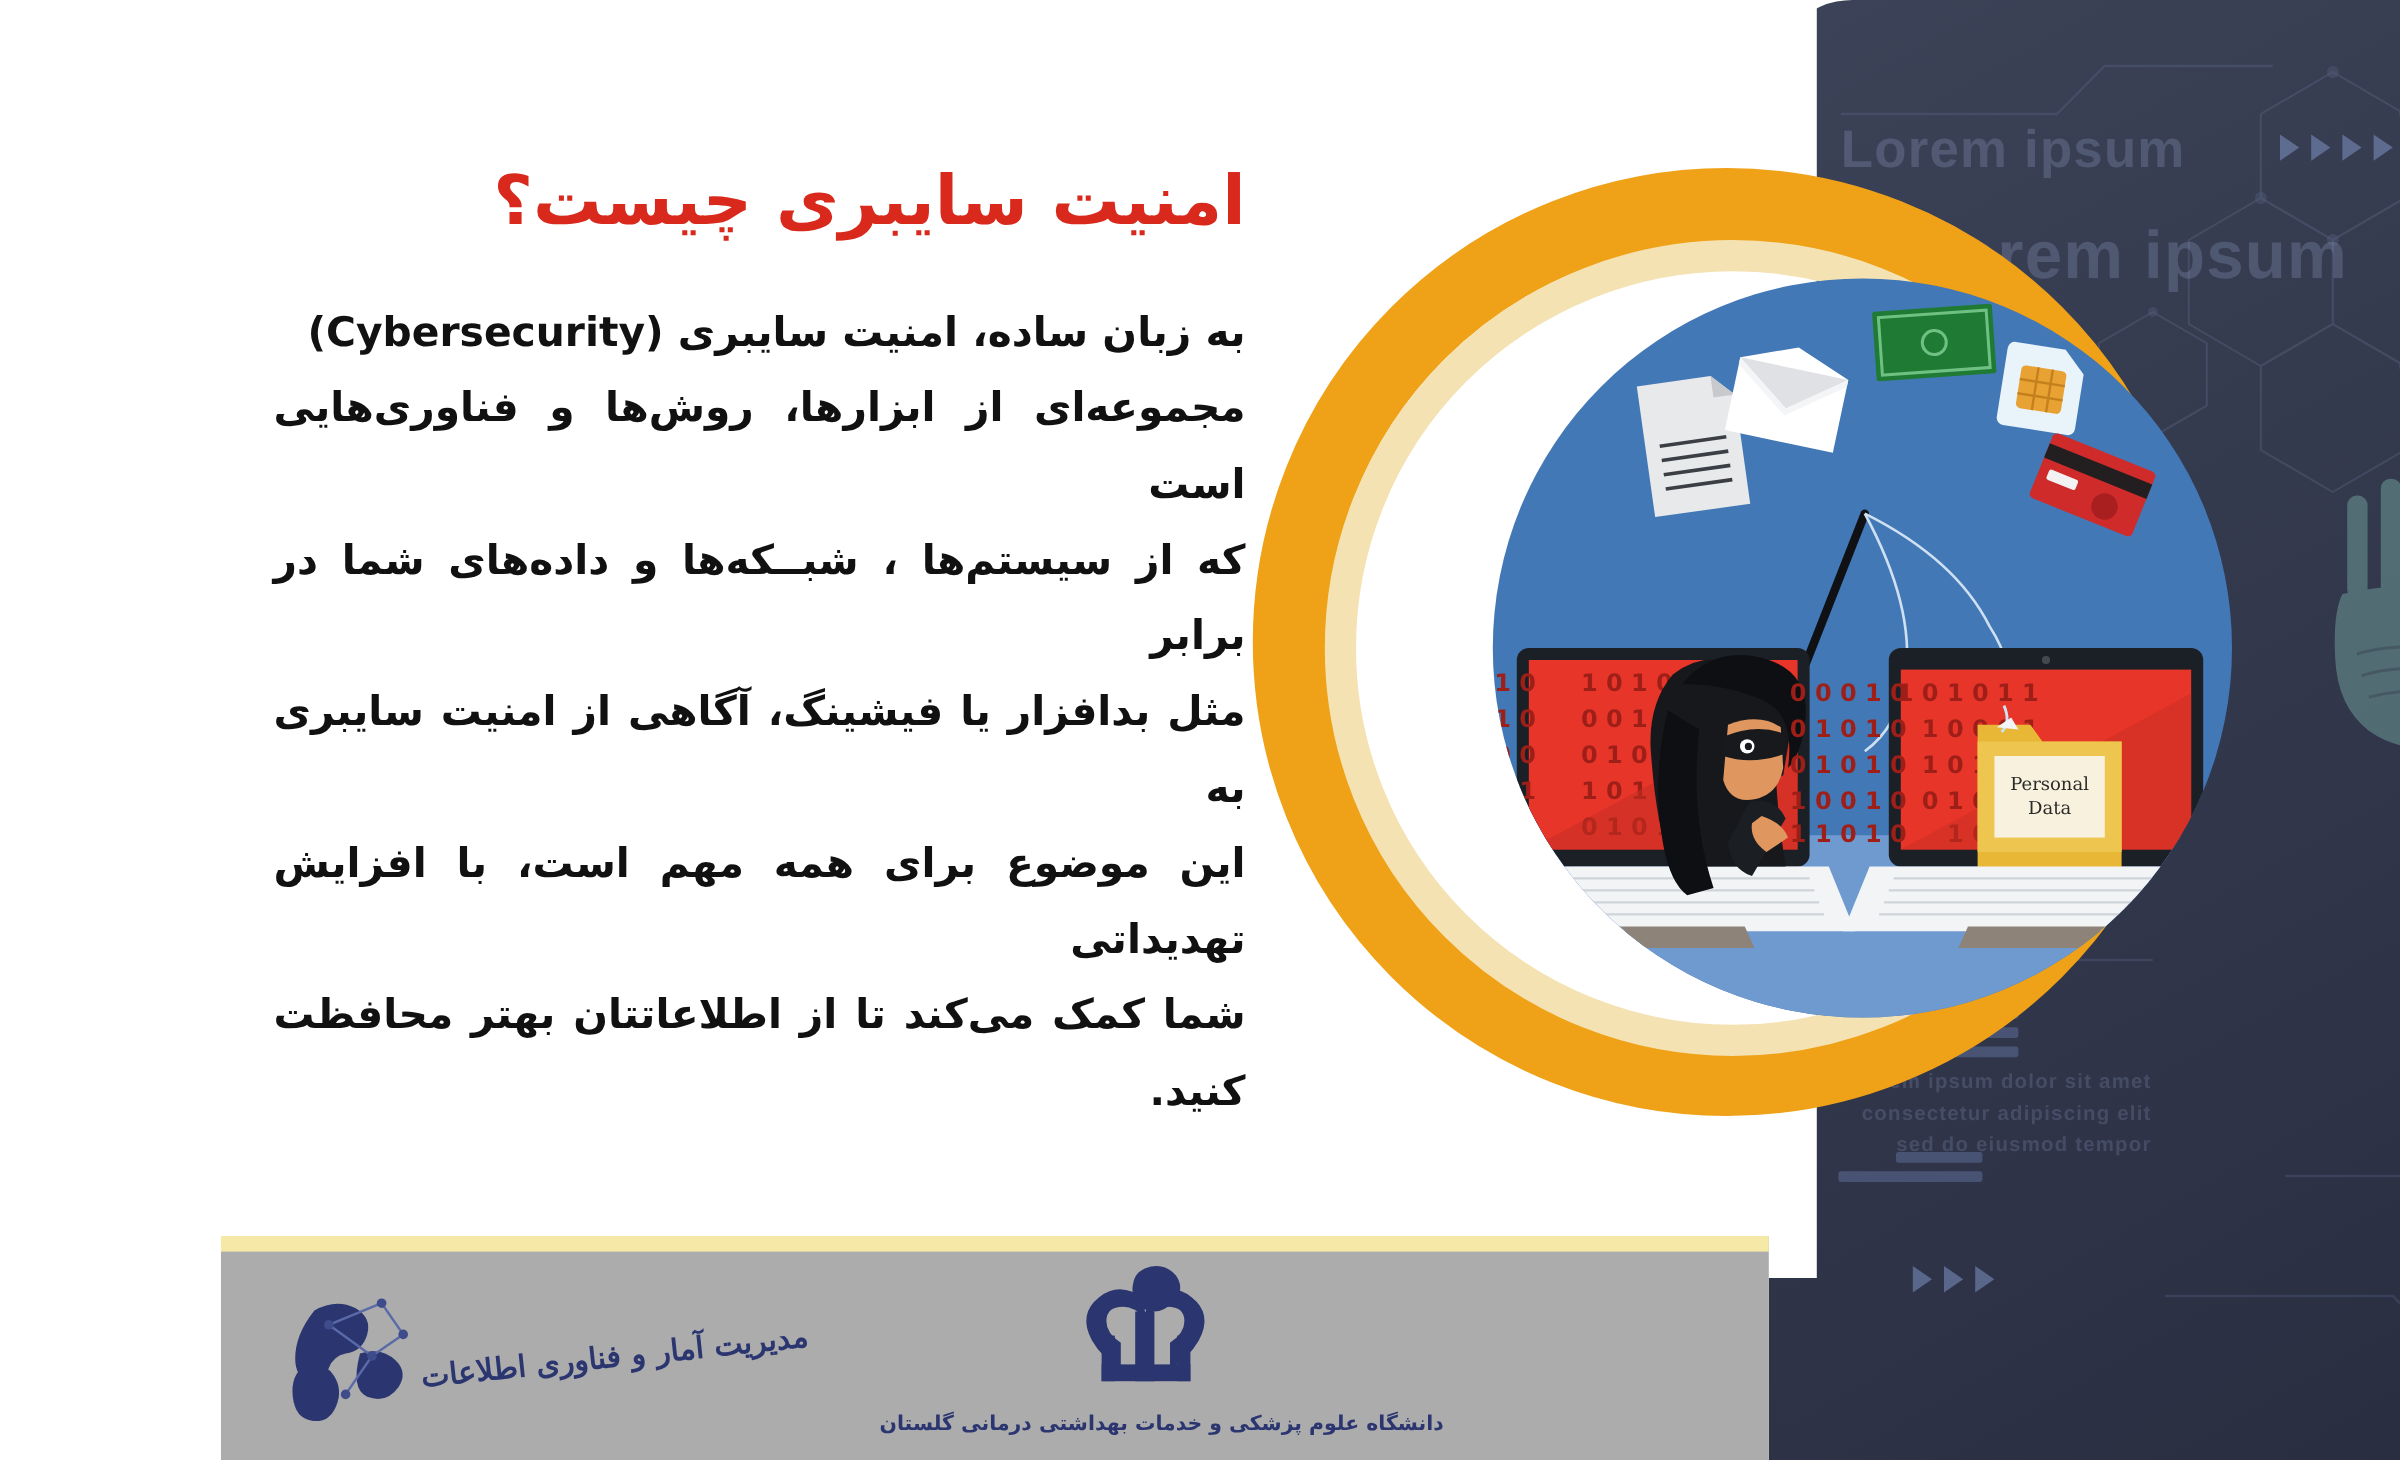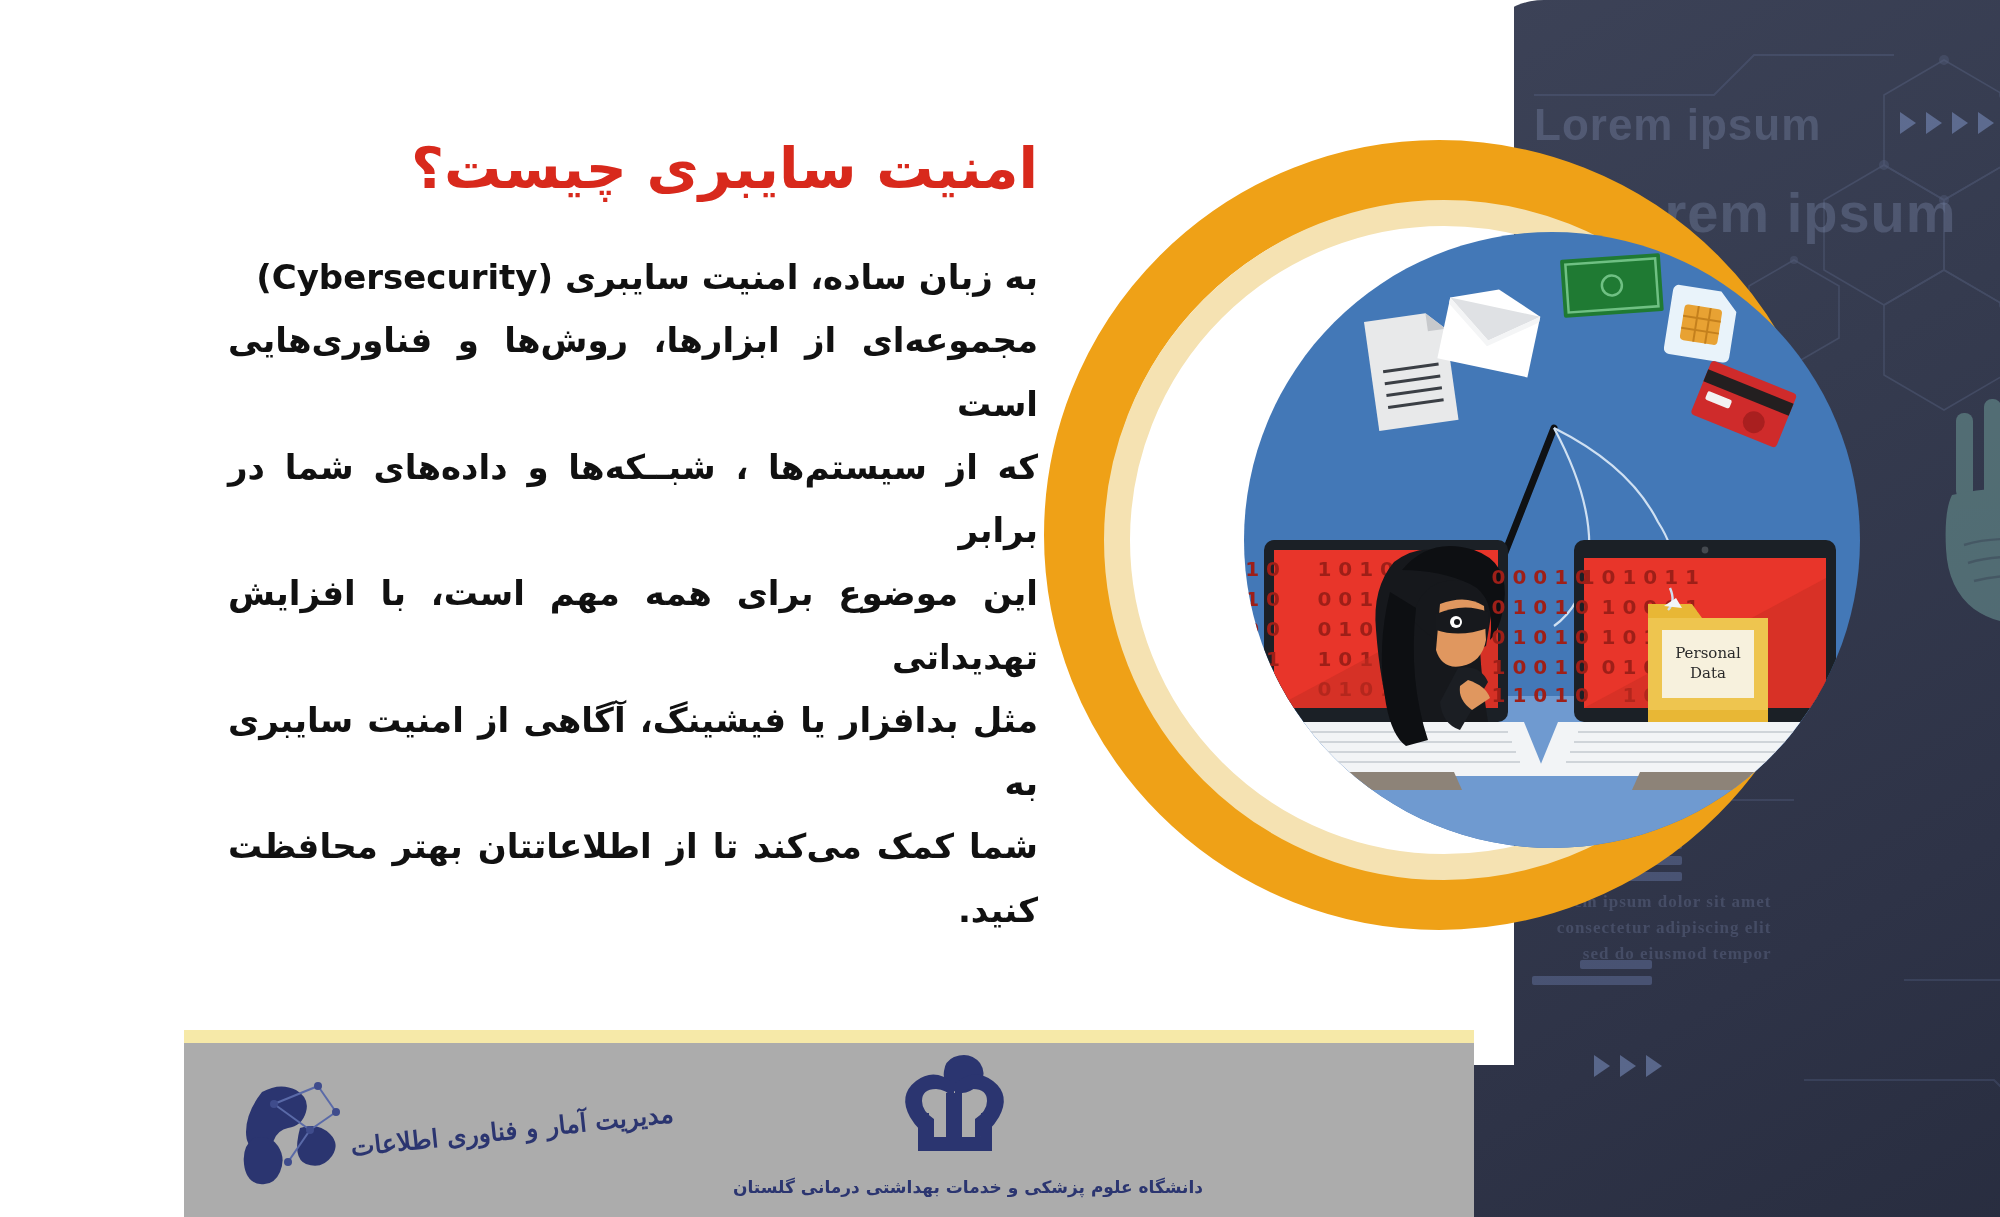--- a/index.html
+++ b/index.html
@@ -155,21 +155,21 @@
             <circle cx="300" cy="460" r="4"></circle>
           <circle cx="90" cy="520" r="4"></circle>
             <circle cx="260" cy="480" r="4"></circle>
           <circle cx="140" cy="760" r="4"></circle>
             <circle cx="600" cy="980" r="4"></circle>
         </g>
       </svg>
 
       <div class="panel-ghost-text ghost-1">Lorem ipsum</div>
       <div class="panel-ghost-text ghost-2">Lorem ipsum</div>
-      <div class="panel-ghost-text ghost-3" style="white-space:pre;font-family:Liberation Serif, serif;">Lorem ipsum dolor sit amet
+      <div class="panel-ghost-text ghost-3" style="white-space:pre;">Lorem ipsum dolor sit amet
 consectetur adipiscing elit
 sed do eiusmod tempor</div>
       <div class="panel-ghost-text ghost-load">LOADING</div>
 
       <svg class="hand-print" viewBox="0 0 190 230">
         <g fill="#7fb8ad" opacity="0.75">
           <rect x="22" y="18" width="17" height="86" rx="8"></rect>
           <rect x="50" y="4" width="17" height="104" rx="8"></rect>
           <rect x="78" y="0" width="17" height="110" rx="8"></rect>
           <rect x="106" y="12" width="17" height="96" rx="8"></rect>
@@ -343,22 +343,22 @@
 
     </svg>
   </div>
 
   <div class="content">
     <h1 class="headline">امنیت سایبری چیست؟</h1>
     <div class="body-copy">
       <p>به زبان ساده، امنیت سایبری (Cybersecurity)</p>
       <p>مجموعه‌ای از ابزارها، روش‌ها و فناوری‌هایی است</p>
       <p>که از سیستم‌ها ، شبــکه‌ها و داده‌های شما در برابر</p>
+      <p>مثل بدافزار یا فیشینگ، آگاهی از امنیت سایبری به</p>
       <p>این موضوع برای همه مهم است، با افزایش تهدیداتی</p>
-      <p>مثل بدافزار یا فیشینگ، آگاهی از امنیت سایبری به</p>
       <p>شما کمک می‌کند تا از اطلاعاتتان بهتر محافظت کنید.</p>
     </div>
   </div>
 
   <div class="footer">
     <div class="footer-inner">
 
       <div class="logo-itm">
         <div class="logo-itm-text">مدیریت آمار و فناوری اطلاعات</div>
         <svg class="globe-wrap" viewBox="0 0 130 125">

